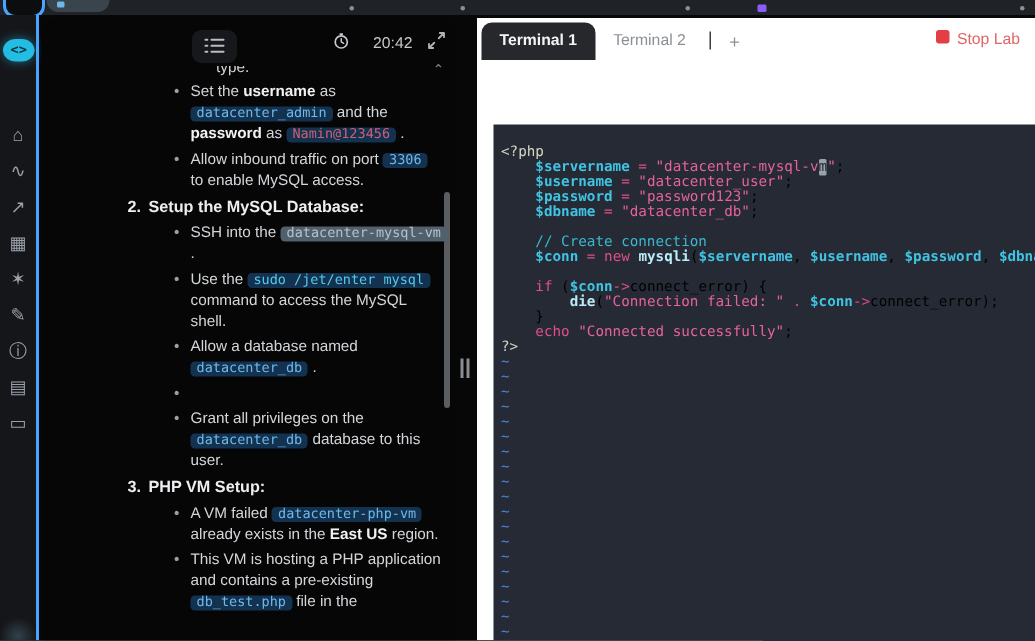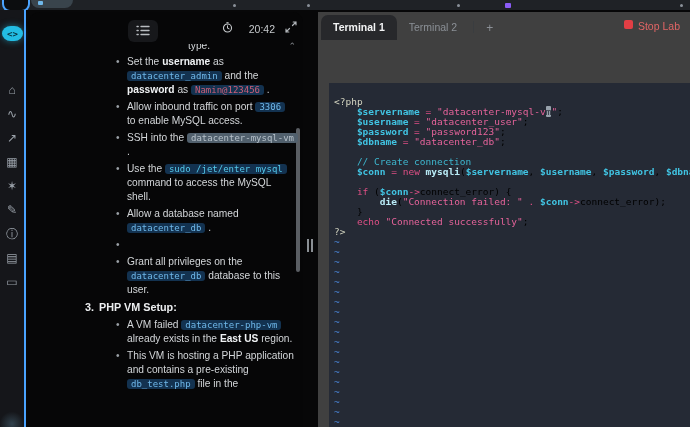--- a/index.html
+++ b/index.html
@@ -33,41 +33,41 @@
          border-radius:12px 10px 0 0;}
   .outline-btn{position:absolute;left:100px;top:8px;width:30px;height:22px;background:#17181b;
                border:none;border-radius:6px;display:flex;align-items:center;justify-content:center;cursor:pointer;}
   .timer{position:absolute;right:28px;top:10px;color:#c6c9cc;font-size:10.5px;display:flex;gap:16px;align-items:center;}
   .expand-btn{position:absolute;right:5px;top:9px;width:15px;height:15px;background:none;border:none;padding:0;cursor:pointer;}
   .caret-up{position:absolute;right:7px;top:30px;color:#85898e;font-size:9px;line-height:9px;cursor:pointer;}
   .instr-scrollbar{position:absolute;right:3px;top:116px;width:4px;height:144px;background:#5a5e63;border-radius:2px;cursor:pointer;}
 
   .instr-body{position:absolute;left:52px;top:32px;width:228px;height:383px;overflow:hidden;
               color:#d3d6d9;font-size:10.2px;line-height:14px;}
-  .clip{height:9px;overflow:hidden;position:relative;margin-left:108px;margin-bottom:2px;}
+  .clip{height:9px;overflow:hidden;position:relative;margin-left:64px;margin-bottom:2px;}
   .clip span{position:relative;top:-5px;}
   .brow{display:flex;margin:0 0 3px 0;}
   .dot{width:11px;margin-left:36px;color:#9aa0a6;flex:none;}
   .btxt{width:176px;}
   .h{margin:2px 0 3px 5px;font-weight:bold;color:#eceef0;font-size:10.8px;line-height:15px;}
   .h .num{margin-right:5px;}
   .b{font-weight:bold;color:#f0f2f4;}
   .chip{font-family:"DejaVu Sans Mono",monospace;font-size:9px;background:var(--chip-bg);
         padding:0 4px;border-radius:3px;white-space:nowrap;}
   .chip-id{color:var(--chip-blue);}
   .chip-cmd{color:var(--chip-cyan);text-align:center;}
   .chip-pink{color:var(--chip-pink);}
   .chip-sel{background:#51606d;color:#b6c1ca;}
 
   
   .gutter-handle{position:absolute;left:307px;top:239px;display:flex;gap:2px;cursor:col-resize;}
   .gutter-handle i{width:2px;height:13px;background:#8a8f94;display:block;}
 
   
-  .terminal{position:absolute;left:318px;top:12px;width:372px;height:415px;background:#404040;}
+  .terminal{position:absolute;left:318px;top:12px;width:372px;height:415px;background:#ffffff;}
   .term-header{position:relative;height:28px;display:flex;align-items:flex-end;padding-left:3px;}
   #term-tabs{display:flex;align-items:flex-end;}
   .tab{padding:6px 12px 7px;font-size:10.5px;border-radius:7px 7px 0 0;background:transparent;
        color:#8b9096;border:none;font-family:"Liberation Sans",sans-serif;cursor:pointer;}
   .tab.active{background:#27282b;color:#f2f3f4;font-weight:bold;}
   .tab-divider{width:1px;height:12px;background:#3a3d40;margin:0 4px 7px 4px;}
   .plus{background:none;border:none;color:#8b9096;font-size:12px;margin:0 0 4px 2px;cursor:pointer;}
   .stop{position:absolute;right:10px;top:8px;display:flex;align-items:flex-start;gap:5px;
         color:var(--stop-text);font-size:10.5px;cursor:pointer;}
   .stop-sq{width:9px;height:9px;background:var(--stop-red);border-radius:2px;display:block;}
@@ -156,20 +156,21 @@
     <div class="instr-body" id="instr-body">
         <div class="clip"><span>type.</span></div>
         <div class="brow">
           <span class="dot">•</span>
           <div class="btxt"><span>Set the </span><span class="b">username</span><span> as</span><br><span class="chip chip-id">datacenter_admin</span><span> and the</span><br><span class="b">password</span><span> as </span><span class="chip chip-pink">Namin@123456</span><span> .</span></div>
         </div>
         <div class="brow">
           <span class="dot">•</span>
           <div class="btxt"><span>Allow inbound traffic on port </span><span class="chip chip-id">3306</span><br><span>to enable MySQL access.</span></div>
         </div>
+        <div class="h"><span class="num">2.</span><span class="ht">Setup the MySQL Database:</span></div>
         <div class="brow">
           <span class="dot">•</span>
           <div class="btxt"><span>SSH into the </span><span class="chip chip-sel">datacenter-mysql-vm</span><span> .</span></div>
         </div>
         <div class="brow">
           <span class="dot">•</span>
           <div class="btxt"><span>Use the </span><span class="chip chip-cmd">sudo /jet/enter mysql</span><br><span>command to access the MySQL</span><br><span>shell.</span></div>
         </div>
         <div class="brow">
           <span class="dot">•</span>

